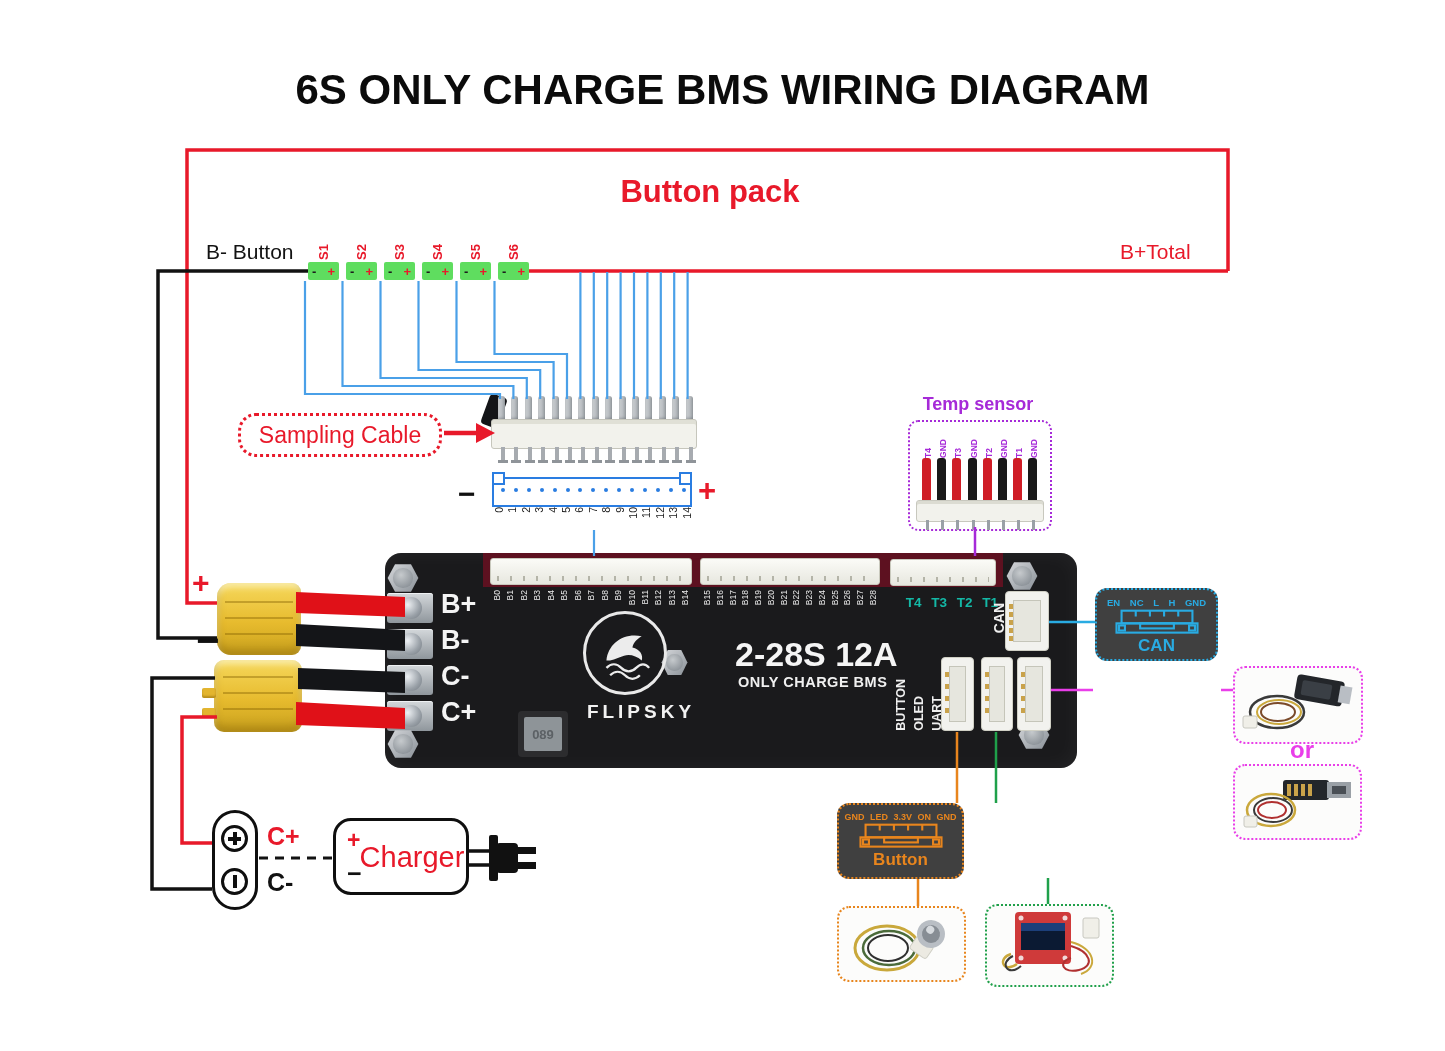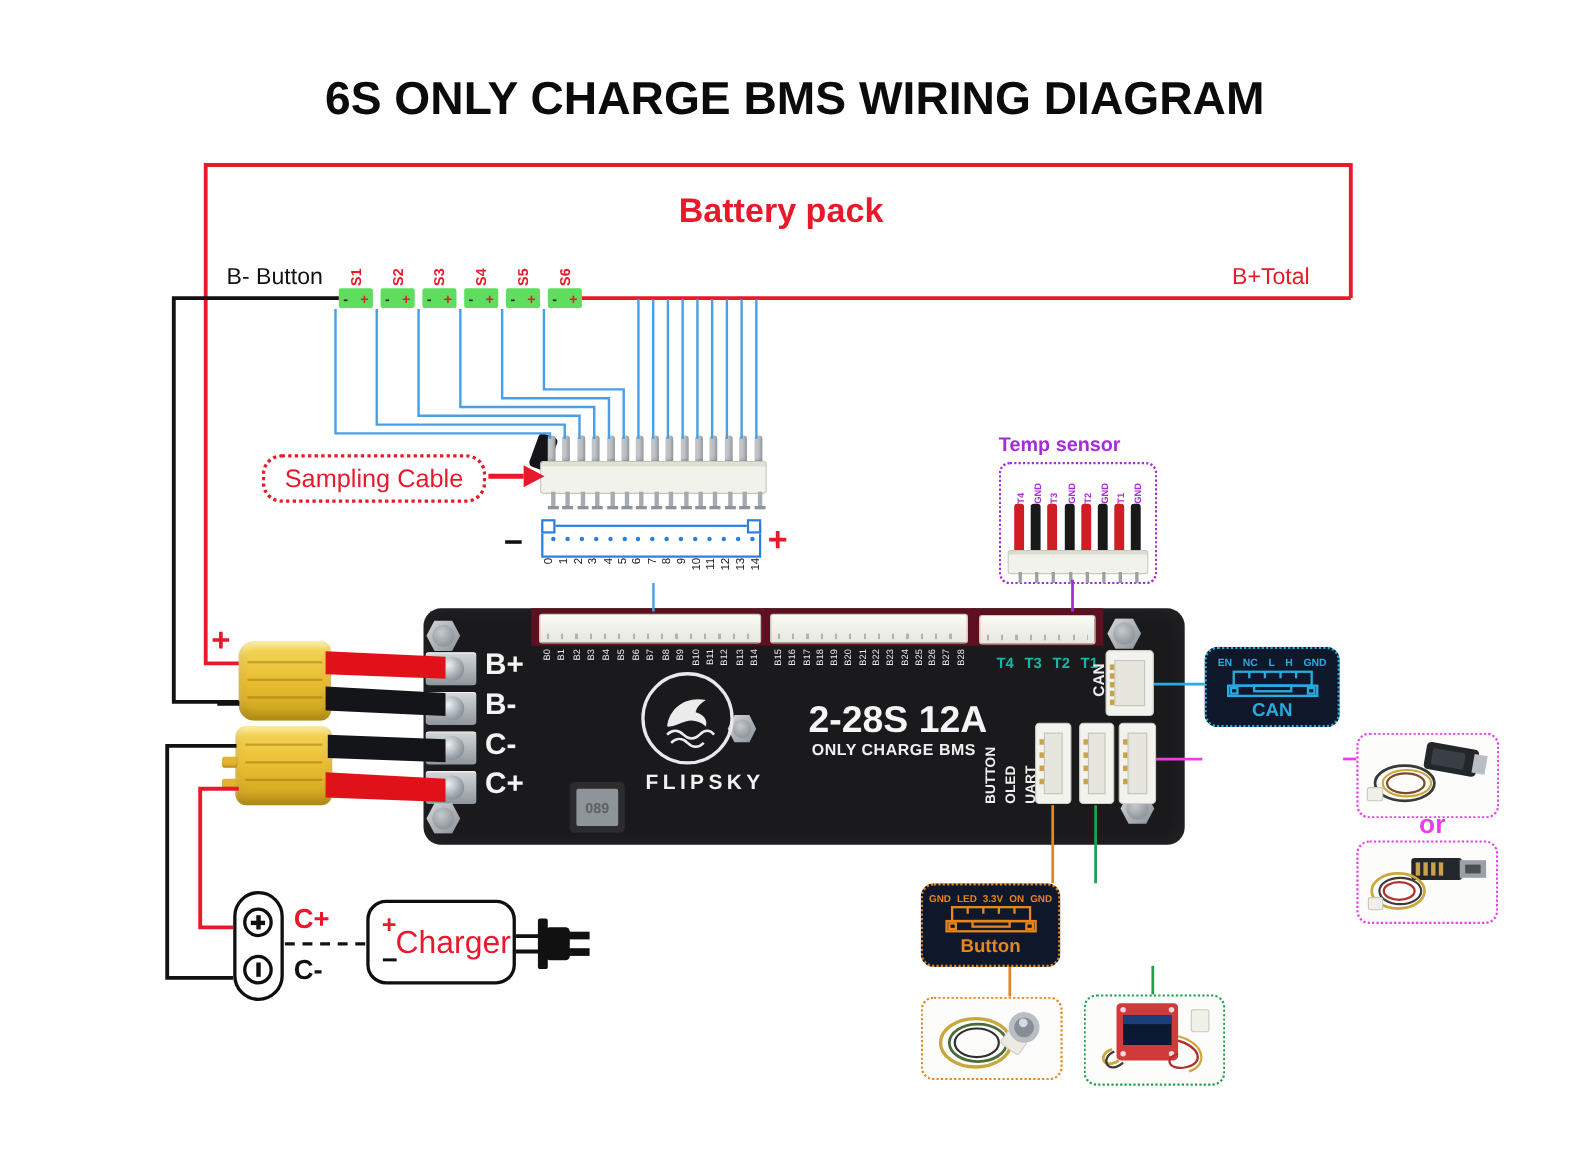--- a/index.html
+++ b/index.html
@@ -26,21 +26,21 @@
   .samp-box{left:238px;top:413px;width:198px;height:38px;border:3px dotted #e8192a;border-radius:18px;
             display:flex;align-items:center;justify-content:center;font-size:23px;color:#e8192a;background:#fff;}
   .samp-minus{left:458px;top:477px;font-size:30px;font-weight:700;color:#111;}
   .samp-plus{left:698px;top:473px;font-size:31px;font-weight:700;color:#e8192a;}
   .conn-rect{left:492px;top:477px;width:196px;height:26px;border:2px solid #2a7de1;background:#fff;}
   .conn-rect .tab{position:absolute;width:9px;height:9px;border:2px solid #2a7de1;background:#fff;top:-7px;}
   .dot{position:absolute;top:9px;width:4px;height:4px;border-radius:50%;background:#2a7de1;}
   .pin-numbers{left:494px;top:507px;height:34px;}
   .pin-numbers .vlabel{font-size:10.5px;color:#222;}
   
-  .temp-label{left:908px;top:394px;width:140px;text-align:left;font-size:18px;font-weight:700;color:#a62ad8;}
+  .temp-label{left:908px;top:394px;width:140px;text-align:center;font-size:18px;font-weight:700;color:#a62ad8;}
   .temp-box{left:908px;top:420px;width:140px;height:107px;border:2px dotted #a62ad8;border-radius:10px;background:#fff;}
   .temp-pins{left:14px;top:6px;height:30px;position:absolute;}
   .temp-pins .vlabel{font-size:8.5px;font-weight:700;color:#a62ad8;}
   .twire{position:absolute;top:0;width:9px;height:46px;border-radius:3px;}
   .temp-house{position:absolute;left:6px;top:78px;width:126px;height:20px;background:#f2f2ec;
               border:1px solid #c8c8be;border-radius:3px;box-shadow:inset 0 3px 0 #dcdcd2;}
   .tpin{position:absolute;width:3px;height:10px;background:#9aa0a6;}
   
   .board{left:385px;top:553px;width:692px;height:215px;background:#1a1a1c;border-radius:16px;
          box-shadow:inset 0 0 22px rgba(255,255,255,.05);}
@@ -70,21 +70,21 @@
   .sideports{position:absolute;left:510px;top:94px;height:84px;}
   .sideports .vlabel{font-size:12.5px;font-weight:700;color:#efefef;}
   .canlab{position:absolute;left:607px;top:50px;font-size:14px;font-weight:700;color:#efefef;}
   .vport{position:absolute;background:#f2f2ee;border:1px solid #cfcfc4;border-radius:4px;box-sizing:border-box;}
   .vport .inner{position:absolute;left:7px;top:8px;right:7px;bottom:8px;background:#e6e6de;border:1px solid #c5c5b9;}
   .vport .nub{position:absolute;left:3px;width:4px;height:5px;background:#c9a24a;}
   .inductor{position:absolute;left:133px;top:158px;width:50px;height:46px;background:#2c2c2e;border-radius:4px;}
   .inductor .core{position:absolute;left:6px;top:6px;width:38px;height:34px;background:#8e9498;border-radius:2px;
                   display:flex;align-items:center;justify-content:center;font-size:13px;font-weight:700;color:#5c6165;}
   
-  .portbox{position:absolute;background:#0f172a;border-radius:12px;display:flex;flex-direction:column;align-items:center;box-sizing:border-box;}
+  .portbox{position:absolute;background:#404040;border-radius:12px;display:flex;flex-direction:column;align-items:center;box-sizing:border-box;}
   .portbox .pins{font-weight:700;margin-top:7px;white-space:nowrap;}
   .portbox svg{display:block;margin:1px auto 0;}
   .portbox .ctitle{font-weight:700;font-size:17px;margin-top:0px;}
   .can-c{color:#29abe2;border:2px dotted #29abe2;}
   .ser-c{color:#e93ee9;border:2px dotted #e93ee9;}
   .btn-c{color:#e8851d;border:2px dotted #e8851d;}
   .old-c{color:#1fa04a;border:2px dotted #1fa04a;}
   .photobox{position:absolute;background:#fcfcfb;border-radius:12px;}
   .orlab{left:1280px;top:736px;width:44px;text-align:center;font-size:24px;font-weight:700;color:#e93ee9;}
   
@@ -120,21 +120,21 @@
   .blackwire{position:absolute;left:-4px;top:0px;width:18px;height:32px;background:#141518;border-radius:4px;transform:rotate(20deg);}
   svg.overlay{position:absolute;left:0;top:0;pointer-events:none;}
 </style>
 </head>
 <body>
 
 <div class="stage">
 
   <div class="abs title">6S ONLY CHARGE BMS WIRING DIAGRAM</div>
 
-  <div class="abs batt-label">Battery pack</div>
+  <div class="abs batt-label">Button pack</div>
   <div class="abs bminus">B- Button</div>
   <div class="abs bplus">B+Total</div>
   <div class="abs cell-labels">
       <span class="vlabel" style="left: 9px; bottom: 0px;">S1</span>
       <span class="vlabel" style="left: 47px; bottom: 0px;">S2</span>
       <span class="vlabel" style="left: 85px; bottom: 0px;">S3</span>
       <span class="vlabel" style="left: 123px; bottom: 0px;">S4</span>
       <span class="vlabel" style="left: 161px; bottom: 0px;">S5</span>
       <span class="vlabel" style="left: 199px; bottom: 0px;">S6</span>
     </div>

